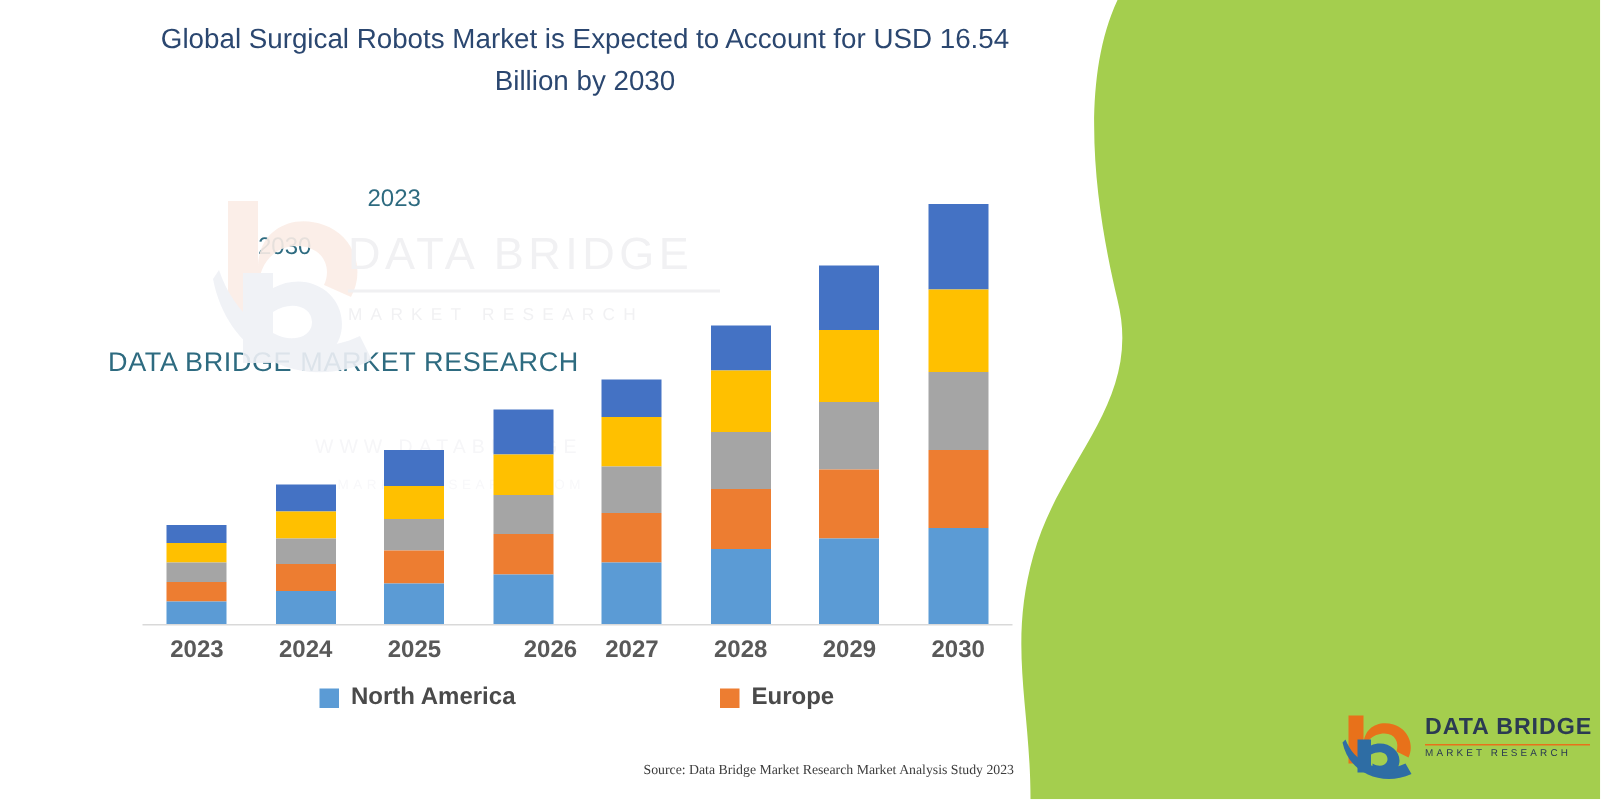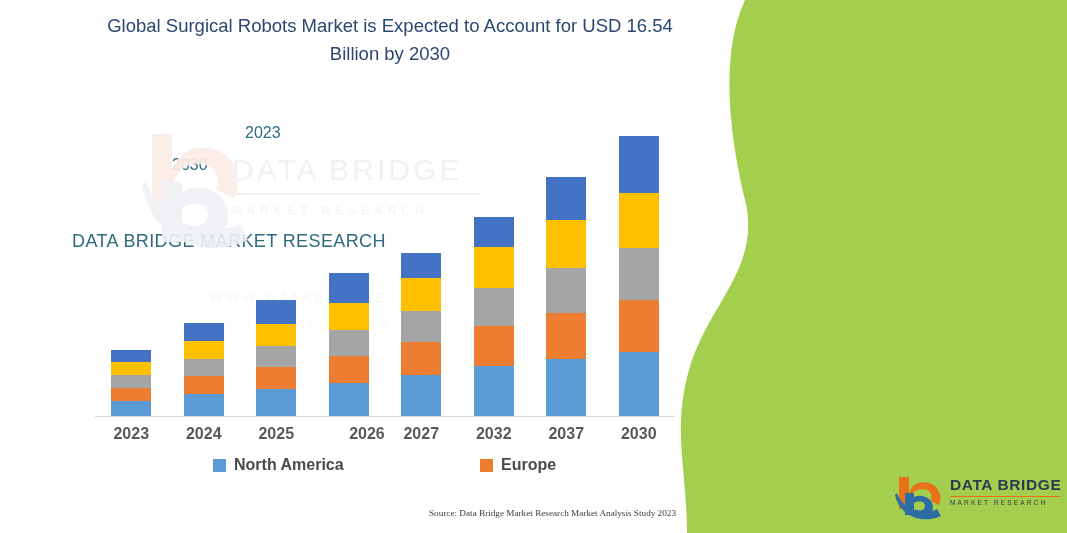--- a/index.html
+++ b/index.html
@@ -353,22 +353,22 @@
       </div>
   </div>
 
   <div id="axis-line"></div>
   <div id="x-labels">
       <div class="x-label" style="left: 0.25px;">2023</div>
       <div class="x-label" style="left: 72.75px;">2024</div>
       <div class="x-label" style="left: 145.25px;">2025</div>
       <div class="x-label" style="left: 217.75px; text-align: right;">2026</div>
       <div class="x-label" style="left: 290.25px;">2027</div>
-      <div class="x-label" style="left: 362.75px;">2032</div>
-      <div class="x-label" style="left: 435.25px;">2037</div>
+      <div class="x-label" style="left: 362.75px;">2028</div>
+      <div class="x-label" style="left: 435.25px;">2029</div>
       <div class="x-label" style="left: 507.75px;">2030</div>
     </div>
 
   <div id="legend">
       <div class="legend-item" style="left: 118px;">
         <span class="legend-swatch" style="background: rgb(91, 155, 213);"></span>
         <span class="legend-label">North America</span>
       </div>
       <div class="legend-item" style="left: 385px;">
         <span class="legend-swatch" style="background: rgb(237, 125, 49);"></span>

